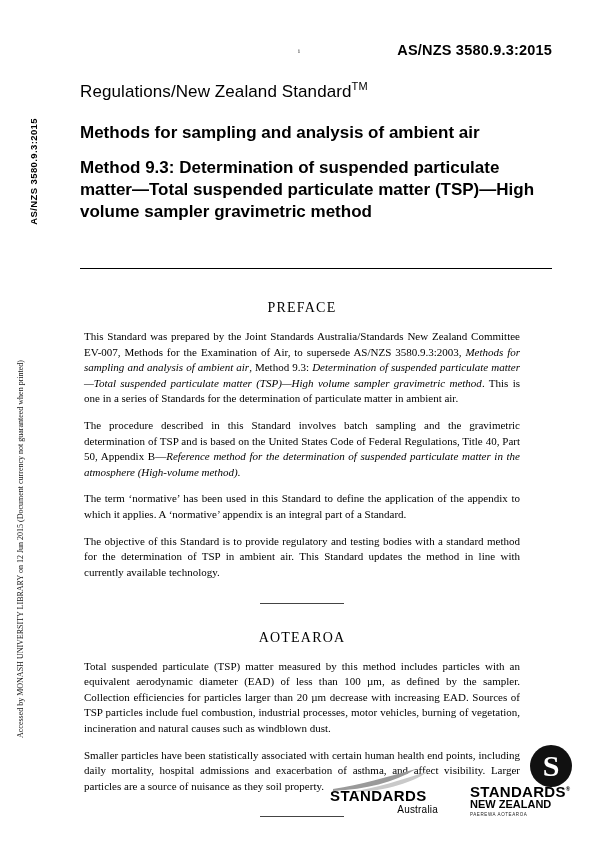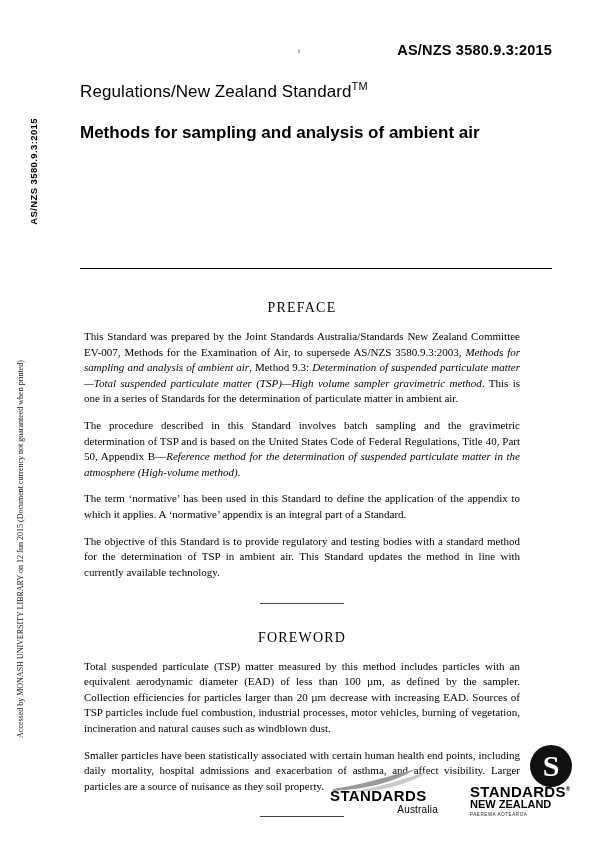--- a/index.html
+++ b/index.html
@@ -226,36 +226,37 @@
 
   <div class="header-page-num">i</div>
   <div class="header-std-no">AS/NZS 3580.9.3:2015</div>
 
   <div class="side-standard-no">AS/NZS 3580.9.3:2015</div>
   <div class="side-access-note">Accessed by MONASH UNIVERSITY LIBRARY on 12 Jun 2015 (Document currency not guaranteed when printed)</div>
 
   <div class="title-block">
     <div class="pub-line"><span>Regulations/New Zealand Standard</span><sup>TM</sup></div>
     <div class="title-main">Methods for sampling and analysis of ambient air</div>
+    <div class="title-method">Method 9.3:  Determination of suspended particulate matter—Total suspended particulate matter (TSP)—High volume sampler gravimetric method</div>
   </div>
   <div class="title-rule"></div>
 
   <div class="body-block">
     <div class="section-heading">PREFACE</div>
     <div id="preface-paras">
         <div class="para"><span>This Standard was prepared by the Joint Standards Australia/Standards New Zealand Committee EV-007, Methods for the Examination of Air, to supersede AS/NZS 3580.9.3:2003, </span><i>Methods for sampling and analysis of ambient air</i><span>, Method 9.3: </span><i>Determination of suspended particulate matter—Total suspended particulate matter (TSP)—High volume sampler gravimetric method</i><span>. This is one in a series of Standards for the determination of particulate matter in ambient air.</span></div>
         <div class="para"><span>The procedure described in this Standard involves batch sampling and the gravimetric determination of TSP and is based on the United States Code of Federal Regulations, Title 40, Part 50, Appendix B—</span><i>Reference method for the determination of suspended particulate matter in the atmosphere (High-volume method)</i><span>.</span></div>
         <div class="para"><span>The term ‘normative’ has been used in this Standard to define the application of the appendix to which it applies. A ‘normative’ appendix is an integral part of a Standard.</span></div>
         <div class="para"><span>The objective of this Standard is to provide regulatory and testing bodies with a standard method for the determination of TSP in ambient air. This Standard updates the method in line with currently available technology.</span></div>
       </div>
 
     <div class="spacer-rule"></div>
 
     <div class="foreword-wrap">
-      <div class="section-heading">FOREWORD</div>
+      <div class="section-heading">AOTEAROA</div>
       <div id="foreword-paras">
           <div class="para"><span>Total suspended particulate (TSP) matter measured by this method includes particles with an equivalent aerodynamic diameter (EAD) of less than 100 µm, as defined by the sampler. Collection efficiencies for particles larger than 20 µm decrease with increasing EAD. Sources of TSP particles include fuel combustion, industrial processes, motor vehicles, burning of vegetation, incineration and natural causes such as windblown dust.</span></div>
           <div class="para"><span>Smaller particles have been statistically associated with certain human health end points, including daily mortality, hospital admissions and exacerbation of asthma, and affect visibility. Larger particles are a source of nuisance as they soil property.</span></div>
         </div>
     </div>
 
     <div class="spacer-rule"></div>
   </div>
 
   <div class="footer">

